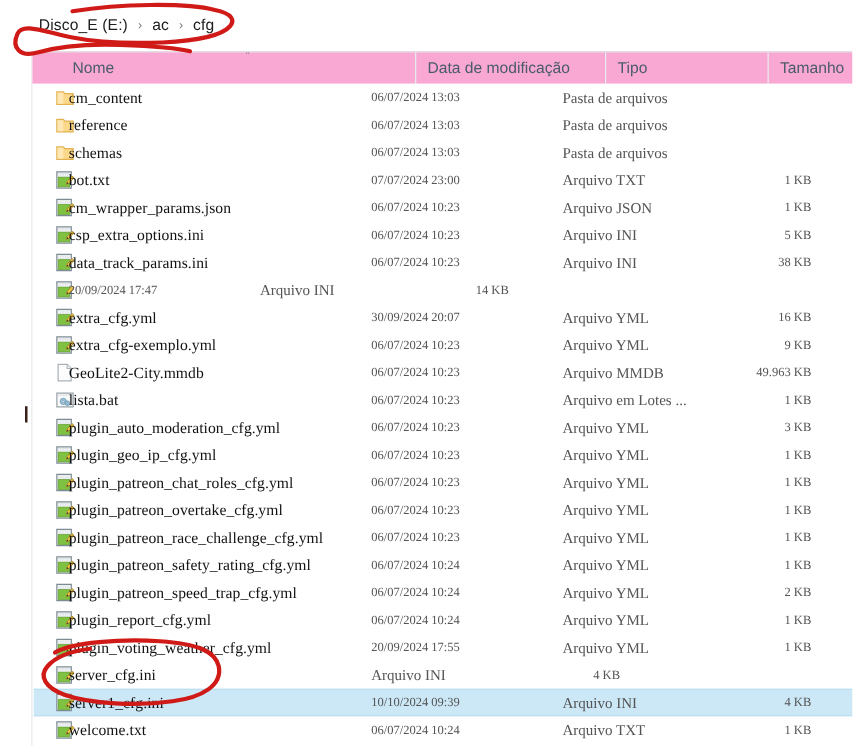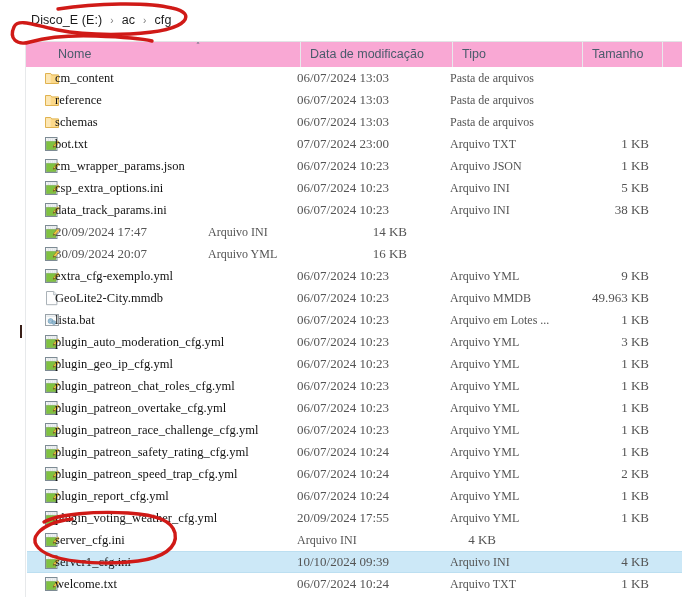--- a/index.html
+++ b/index.html
@@ -58,21 +58,21 @@
     top: 0;
     height: 25px;
     line-height: 25px;
     font-size: 12.5px;
     color: #4a5b6b;
     box-sizing: border-box;
     padding-left: 9px;
     white-space: nowrap;
     overflow: hidden;
   }
-  #column-header .colhead + .colhead { border-left: 1px solid #e7e9eb; }
+  #column-header .colhead + .colhead { border-left: 1px solid #e7e9eb; margin-left: 32px; }
   .ch-name  { left: 23px;  width: 251px; }
   .ch-date  { left: 274px; width: 152px; }
   .ch-type  { left: 426px; width: 130px; }
   .ch-size  { left: 556px; width: 80px;  }
   .ch-last  { left: 636px; width: 20px;  border-left: 1px solid #e7e9eb; }
   #sort-caret {
     position: absolute;
     left: 142px; top: 0px;
     width: 14px; height: 8px;
     color: #5c6b7a;
@@ -132,36 +132,36 @@
     width: 242px;
     font-size: 12.5px;
     color: #121212;
     white-space: nowrap;
     overflow: hidden;
     letter-spacing: 0.05px;
   }
   .cell-date {
     flex: 0 0 153px;
     width: 153px;
-    font-size: 13px;
+    font-size: 10px;
     color: #545454;
     white-space: nowrap;
   }
   .cell-type {
     flex: 0 0 104px;
     width: 104px;
     font-size: 12px;
     color: #545454;
     white-space: nowrap;
     overflow: hidden;
   }
   .cell-size {
     flex: 0 0 100px;
     width: 100px;
-    font-size: 13px;
+    font-size: 10px;
     color: #545454;
     text-align: right;
     padding-right: 5px;
     box-sizing: border-box;
     white-space: nowrap;
   }
 
   
   .icon-wrap { width: 16px; height: 16px; display: block; }
 
@@ -327,20 +327,21 @@
         <span class="icon-wrap"><svg width="16" height="16" viewBox="0 0 16 16">
             <rect x="1.5" y="1.5" width="11.5" height="13" fill="#ffffff" stroke="#7d8b94" stroke-width="1"></rect>
             <rect x="2.6" y="2.4" width="9.3" height="2.6" fill="#d8dde0"></rect>
             <path d="M2.9 2.7 h1.3 v2 h-1.3 z M4.8 2.7 h1.3 v2 h-1.3 z M6.7 2.7 h1.3 v2 h-1.3 z M8.6 2.7 h1.3 v2 h-1.3 z M10.5 2.7 h1.3 v2 h-1.3 z" fill="#f2f4f5"></path>
             <rect x="2.6" y="5.7" width="9.3" height="7.8" fill="#7fc241"></rect>
             <rect x="2.6" y="5.7" width="9.3" height="7.8" fill="none" stroke="#5f9c2c" stroke-width="0.6"></rect>
             <path d="M9.6 9.4 L13.6 4.9 L15.2 6.2 L11.2 10.7 L9.2 11.5 z" fill="#f6c944" stroke="#a7821f" stroke-width="0.7"></path>
             <path d="M9.3 11.4 L9.7 9.6 L10.9 10.6 z" fill="#3a3a3a"></path>
           </svg></span>
       </div>
+      <div class="cell-name">extra_cfg.yml</div>
       <div class="cell-date">30/09/2024 20:07</div>
       <div class="cell-type">Arquivo YML</div>
       <div class="cell-size">16 KB</div>
     </div>
     <div class="row">
       <div class="cell-icon">
         <span class="icon-wrap"><svg width="16" height="16" viewBox="0 0 16 16">
             <rect x="1.5" y="1.5" width="11.5" height="13" fill="#ffffff" stroke="#7d8b94" stroke-width="1"></rect>
             <rect x="2.6" y="2.4" width="9.3" height="2.6" fill="#d8dde0"></rect>
             <path d="M2.9 2.7 h1.3 v2 h-1.3 z M4.8 2.7 h1.3 v2 h-1.3 z M6.7 2.7 h1.3 v2 h-1.3 z M8.6 2.7 h1.3 v2 h-1.3 z M10.5 2.7 h1.3 v2 h-1.3 z" fill="#f2f4f5"></path>

